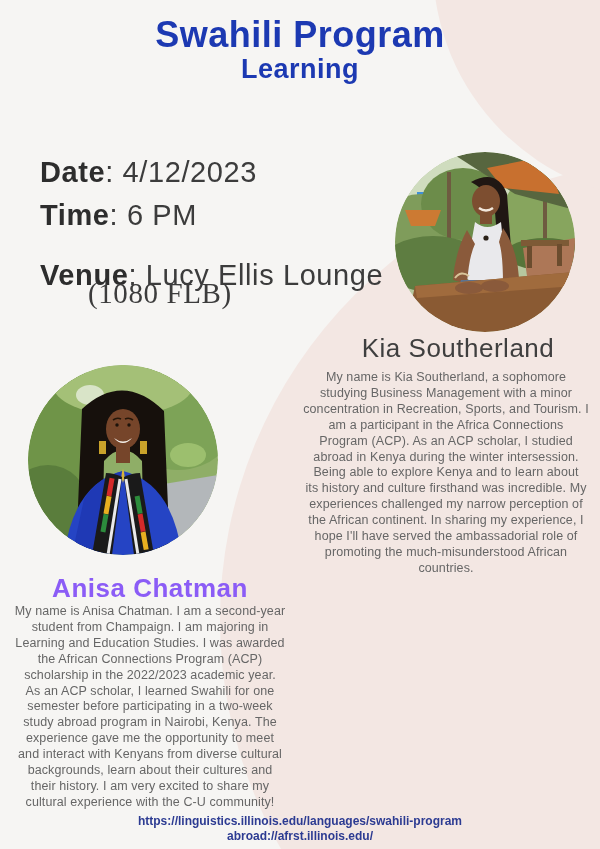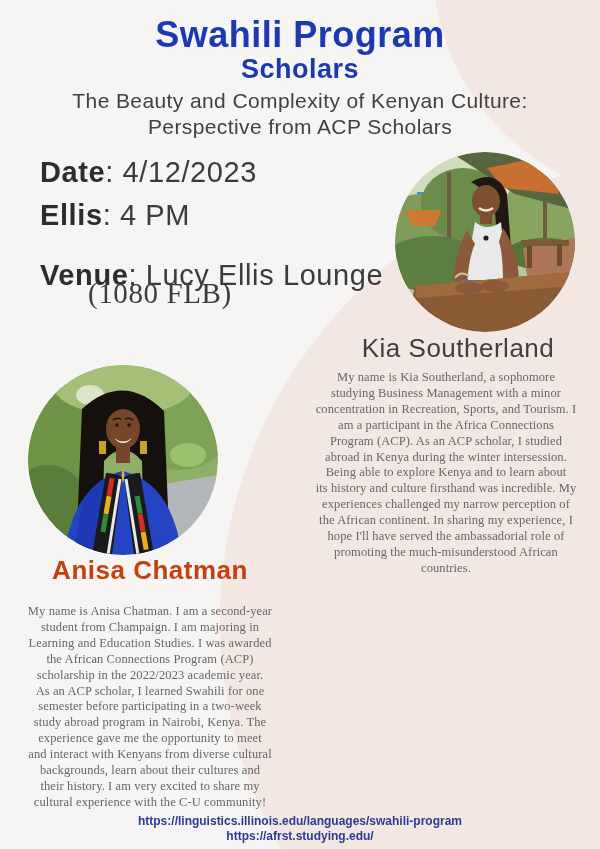--- a/index.html
+++ b/index.html
@@ -47,53 +47,51 @@
 
   
   .photo{position:absolute;border-radius:50%;overflow:hidden;}
   .photo svg{display:block;}
   .photo-kia{left:395px;top:152px;width:180px;height:180px;}
   .photo-anisa{left:28px;top:365px;width:190px;height:190px;}
 
   
   .name{position:absolute;text-align:center;letter-spacing:0.5px;}
   .name-kia{left:305px;width:306px;top:333px;font-size:26px;font-weight:400;color:#3f3f3f;}
-  .name-anisa{left:0px;width:300px;top:555px;font-size:26px;font-weight:600;color:#c2410c;}
+  .name-anisa{left:0px;width:300px;top:573px;font-size:26px;font-weight:600;color:#8b5cf6;}
   .bio{
     position:absolute;text-align:center;font-size:12.5px;line-height:15.9px;
-    color:var(--body-gray);white-space:pre-line;letter-spacing:0.1px;font-family:Liberation Serif, serif;
+    color:var(--body-gray);white-space:pre-line;letter-spacing:0.1px;
   }
   .bio-kia{left:293px;top:370px;width:306px;}
   .bio-anisa{left:2px;top:604px;width:296px;}
 
   
   .links{
     position:absolute;left:0;top:814px;width:100%;text-align:center;
     font-size:12px;font-weight:700;color:var(--link-blue);line-height:15px;
   }
   .links a{color:var(--link-blue);text-decoration:none;display:block;}
 </style>
 </head>
 <body>
 
 <div class="poster">
 
   <div class="circle circle-main"></div>
   <div class="circle circle-top-right"></div>
 
   <div class="title">Swahili Program</div>
-  <div class="presents">Scholars</div>
-  <div class="event-title">The Beauty and Complexity of Kenyan Culture:
-Perspective from ACP Scholars</div>
+  <div class="presents">Learning</div>
 
   <div class="detail-row row-date">
     <span class="lbl">Date</span><span class="sep">: </span><span>4/12/2023</span>
   </div>
   <div class="detail-row row-time">
-    <span class="lbl">Ellis</span><span class="sep">: </span><span>4 PM</span>
+    <span class="lbl">Time</span><span class="sep">: </span><span>6 PM</span>
   </div>
   <div class="detail-row row-venue">
     <span class="lbl">Venue</span><span class="sep">: </span><span>Lucy Ellis Lounge</span>
   </div>
   <div class="venue-room">(1080 FLB)</div>
 
   <div class="photo photo-kia">
     <svg width="180" height="180" viewBox="0 0 180 180">
       <defs>
           <clipPath id="kclip">
@@ -206,16 +204,16 @@
 semester before participating in a two-week
 study abroad program in Nairobi, Kenya. The
 experience gave me the opportunity to meet
 and interact with Kenyans from diverse cultural
 backgrounds, learn about their cultures and
 their history. I am very excited to share my
 cultural experience with the C-U community!</div>
 
   <div class="links">
     <a href="#">https://linguistics.illinois.edu/languages/swahili-program</a>
-    <a href="#">https://afrst.studying.edu/</a>
+    <a href="#">abroad://afrst.illinois.edu/</a>
   </div>
 
 </div>
 
 </body></html>

